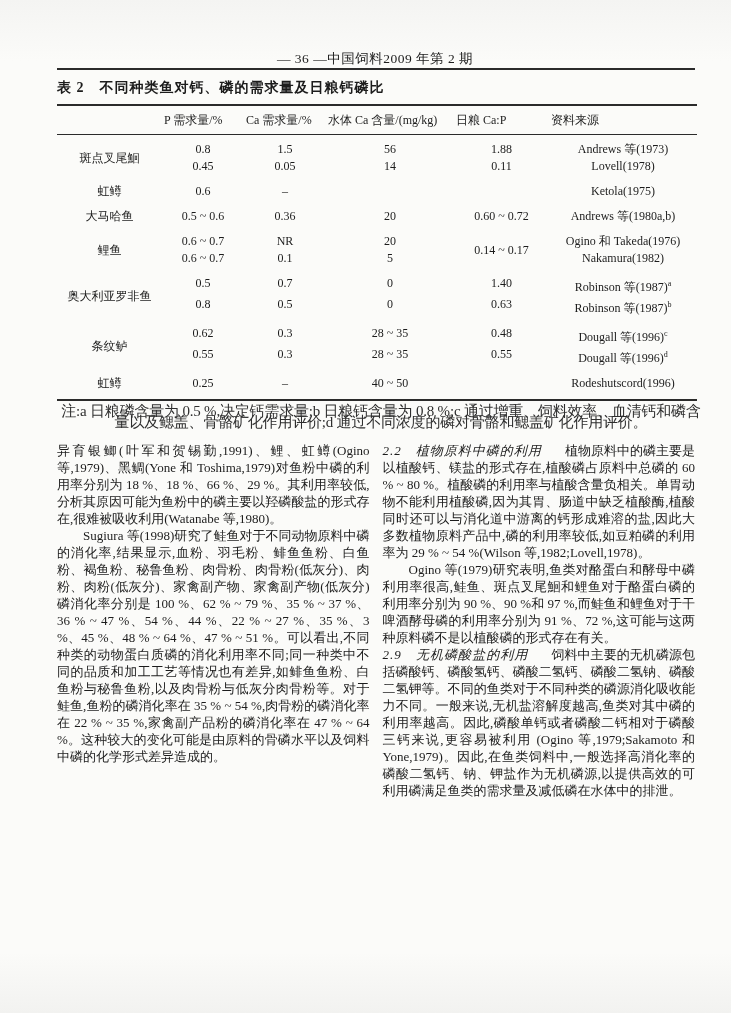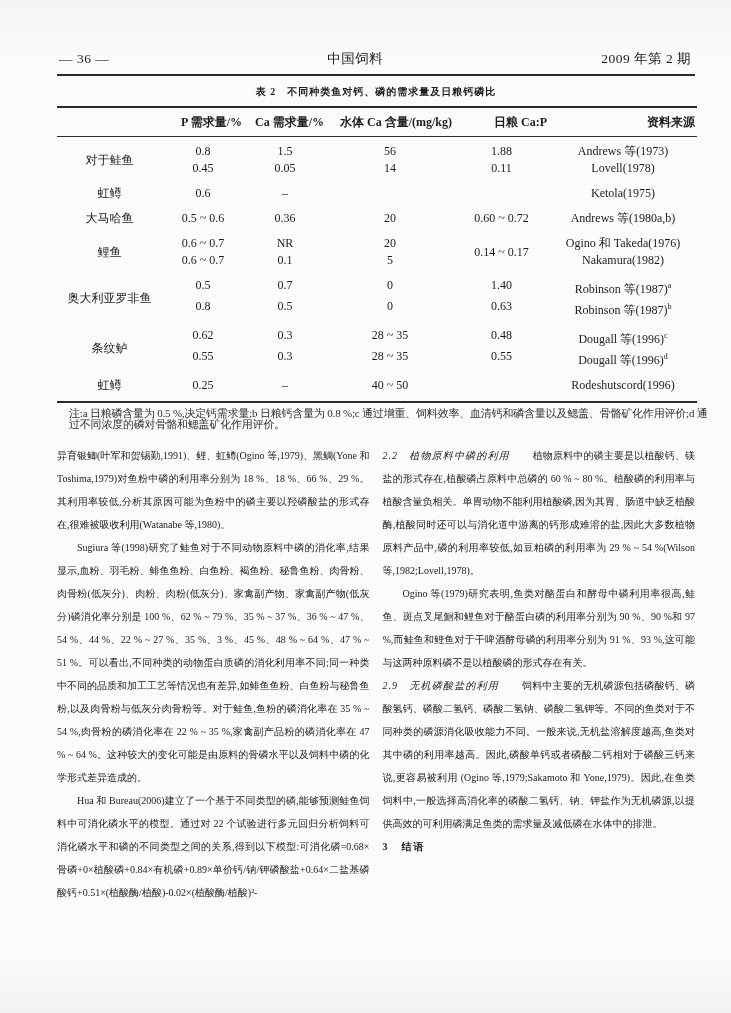--- a/index.html
+++ b/index.html
@@ -7,59 +7,59 @@
     width:731px;height:1013px;
     background:linear-gradient(180deg,#f4f4f2 0%,#fbfbf9 6%,#fbfbf9 94%,#f2f2f0 100%);
     font-family:"Liberation Serif","DejaVu Serif",serif;
     color:#1c1c1c;
     overflow:hidden;
   }
   .page{padding:50px 36px 0 57px;}
 
   
   .running-head{
-    display:flex;justify-content:space-between;align-items:baseline;
-    font-size:13.5px;letter-spacing:.5px;padding:0 4px 6px 2px;
+    display:flex;justify-content:center;align-items:baseline;
+    font-size:13.5px;letter-spacing:.5px;padding:0 4px 0 2px;
   }
   .head-rule{border-top:2px solid #2b2b2b;margin-bottom:9px;}
 
   
   .table-title{
-    text-align:center;font-weight:bold;font-size:10px;
+    text-align:left;font-weight:bold;font-size:14px;
     letter-spacing:1px;margin:2px 0 7px 0;
   }
   table.data-table{
     width:640px;border-collapse:collapse;
     border-top:2px solid #2b2b2b;border-bottom:2px solid #2b2b2b;
     font-size:12px;line-height:15px;
   }
   table.data-table thead th{
-    font-weight:bold;text-align:right;padding:7px 2px 6px 2px;
+    font-weight:normal;text-align:left;padding:7px 2px 6px 2px;
     border-bottom:1px solid #2b2b2b;white-space:nowrap;
   }
   table.data-table td{
     text-align:center;vertical-align:top;padding:1px 2px;white-space:nowrap;
   }
   table.data-table td.species{vertical-align:middle;}
   table.data-table td.mid{vertical-align:middle;}
   tr.gs td{padding-top:9px;}
   tr.first td{padding-top:7px;}
   tr.last td{padding-bottom:8px;}
   col.c-species{width:105px;} col.c-p{width:82px;} col.c-ca{width:82px;}
   col.c-water{width:128px;} col.c-ratio{width:95px;} col.c-src{width:148px;}
   sup{font-size:8px;}
 
   .table-note{
-    width:640px;font-size:11px;line-height:11px;color:#2e2e2e;
-    margin:5px 0 14px 12px;letter-spacing:-0.2px;
+    width:640px;font-size:15px;line-height:11px;color:#2e2e2e;
+    margin:5px 0 14px 4px;letter-spacing:-0.2px;text-align:center;
   }
 
   
   .columns{display:flex;gap:13px;}
-  .col{width:313px;font-size:10px;line-height:23px;text-align:justify;text-justify:inter-ideograph;}
+  .col{width:313px;font-size:13px;line-height:17px;text-align:justify;text-justify:inter-ideograph;}
   .col p{margin:0;}
   .col p.indent{text-indent:2em;}
   .sec-head{font-style:italic;letter-spacing:1px;margin-right:23px;}
   .h3{font-weight:bold;letter-spacing:2px;}
 </style>
 </head>
 <body>
 
 <div class="page">
 
@@ -87,21 +87,21 @@
         <th>P 需求量/%</th>
         <th>Ca 需求量/%</th>
         <th>水体 Ca 含量/(mg/kg)</th>
         <th>日粮 Ca:P</th>
         <th>资料来源</th>
       </tr>
     </thead>
     <tbody>
 
       <tr class="first">
-        <td class="species" rowspan="2">对于鲑鱼</td>
+        <td class="species" rowspan="2">斑点叉尾鮰</td>
         <td>0.8</td>
         <td>1.5</td>
         <td>56</td>
         <td>1.88</td>
         <td>Andrews 等(1973)</td>
       </tr>
       <tr>
         <td>0.45</td>
         <td>0.05</td>
         <td>14</td>
@@ -184,23 +184,21 @@
       </tr>
     </tbody>
   </table>
 
   <div class="table-note">注:a 日粮磷含量为 0.5 %,决定钙需求量;b 日粮钙含量为 0.8 %;c 通过增重、饲料效率、血清钙和磷含量以及鳃盖、骨骼矿化作用评价;d 通过不同浓度的磷对骨骼和鳃盖矿化作用评价。</div>
 
   <div class="columns">
     <div class="col">
       <p>异育银鲫(叶军和贺锡勤,1991)、鲤、虹鳟(Ogino 等,1979)、黑鲷(Yone 和 Toshima,1979)对鱼粉中磷的利用率分别为 18 %、18 %、66 %、29 %。其利用率较低,分析其原因可能为鱼粉中的磷主要以羟磷酸盐的形式存在,很难被吸收利用(Watanabe 等,1980)。</p>
       <p class="indent">Sugiura 等(1998)研究了鲑鱼对于不同动物原料中磷的消化率,结果显示,血粉、羽毛粉、鲱鱼鱼粉、白鱼粉、褐鱼粉、秘鲁鱼粉、肉骨粉、肉骨粉(低灰分)、肉粉、肉粉(低灰分)、家禽副产物、家禽副产物(低灰分)磷消化率分别是 100 %、62 % ~ 79 %、35 % ~ 37 %、36 % ~ 47 %、54 %、44 %、22 % ~ 27 %、35 %、3 %、45 %、48 % ~ 64 %、47 % ~ 51 %。可以看出,不同种类的动物蛋白质磷的消化利用率不同;同一种类中不同的品质和加工工艺等情况也有差异,如鲱鱼鱼粉、白鱼粉与秘鲁鱼粉,以及肉骨粉与低灰分肉骨粉等。对于鲑鱼,鱼粉的磷消化率在 35 % ~ 54 %,肉骨粉的磷消化率在 22 % ~ 35 %,家禽副产品粉的磷消化率在 47 % ~ 64 %。这种较大的变化可能是由原料的骨磷水平以及饲料中磷的化学形式差异造成的。</p>
-      <p class="indent">Hua 和 Bureau(2006)建立了一个基于不同类型的磷,能够预测鲑鱼饲料中可消化磷水平的模型。通过对 22 个试验进行多元回归分析饲料可消化磷水平和磷的不同类型之间的关系,得到以下模型:可消化磷=0.68×骨磷+0×植酸磷+0.84×有机磷+0.89×单价钙/钠/钾磷酸盐+0.64×二盐基磷酸钙+0.51×(植酸酶/植酸)-0.02×(植酸酶/植酸)²-</p>
     </div>
     <div class="col">
       <p><span class="sec-head">2.2　植物原料中磷的利用</span><span>植物原料中的磷主要是以植酸钙、镁盐的形式存在,植酸磷占原料中总磷的 60 % ~ 80 %。植酸磷的利用率与植酸含量负相关。单胃动物不能利用植酸磷,因为其胃、肠道中缺乏植酸酶,植酸同时还可以与消化道中游离的钙形成难溶的盐,因此大多数植物原料产品中,磷的利用率较低,如豆粕磷的利用率为 29 % ~ 54 %(Wilson 等,1982;Lovell,1978)。</span></p>
-      <p class="indent">Ogino 等(1979)研究表明,鱼类对酪蛋白和酵母中磷利用率很高,鲑鱼、斑点叉尾鮰和鲤鱼对于酪蛋白磷的利用率分别为 90 %、90 %和 97 %,而鲑鱼和鲤鱼对于干啤酒酵母磷的利用率分别为 91 %、93 %,这可能与这两种原料磷不是以植酸磷的形式存在有关。</p>
+      <p class="indent">Ogino 等(1979)研究表明,鱼类对酪蛋白和酵母中磷利用率很高,鲑鱼、斑点叉尾鮰和鲤鱼对于酪蛋白磷的利用率分别为 90 %、90 %和 97 %,而鲑鱼和鲤鱼对于干啤酒酵母磷的利用率分别为 91 %、72 %,这可能与这两种原料磷不是以植酸磷的形式存在有关。</p>
       <p><span class="sec-head">2.9　无机磷酸盐的利用</span><span>饲料中主要的无机磷源包括磷酸钙、磷酸氢钙、磷酸二氢钙、磷酸二氢钠、磷酸二氢钾等。不同的鱼类对于不同种类的磷源消化吸收能力不同。一般来说,无机盐溶解度越高,鱼类对其中磷的利用率越高。因此,磷酸单钙或者磷酸二钙相对于磷酸三钙来说,更容易被利用 (Ogino 等,1979;Sakamoto 和 Yone,1979)。因此,在鱼类饲料中,一般选择高消化率的磷酸二氢钙、钠、钾盐作为无机磷源,以提供高效的可利用磷满足鱼类的需求量及减低磷在水体中的排泄。</span></p>
-      <p class="h3">3　结语</p>
     </div>
   </div>
 
 </div>
 
 </body></html>

